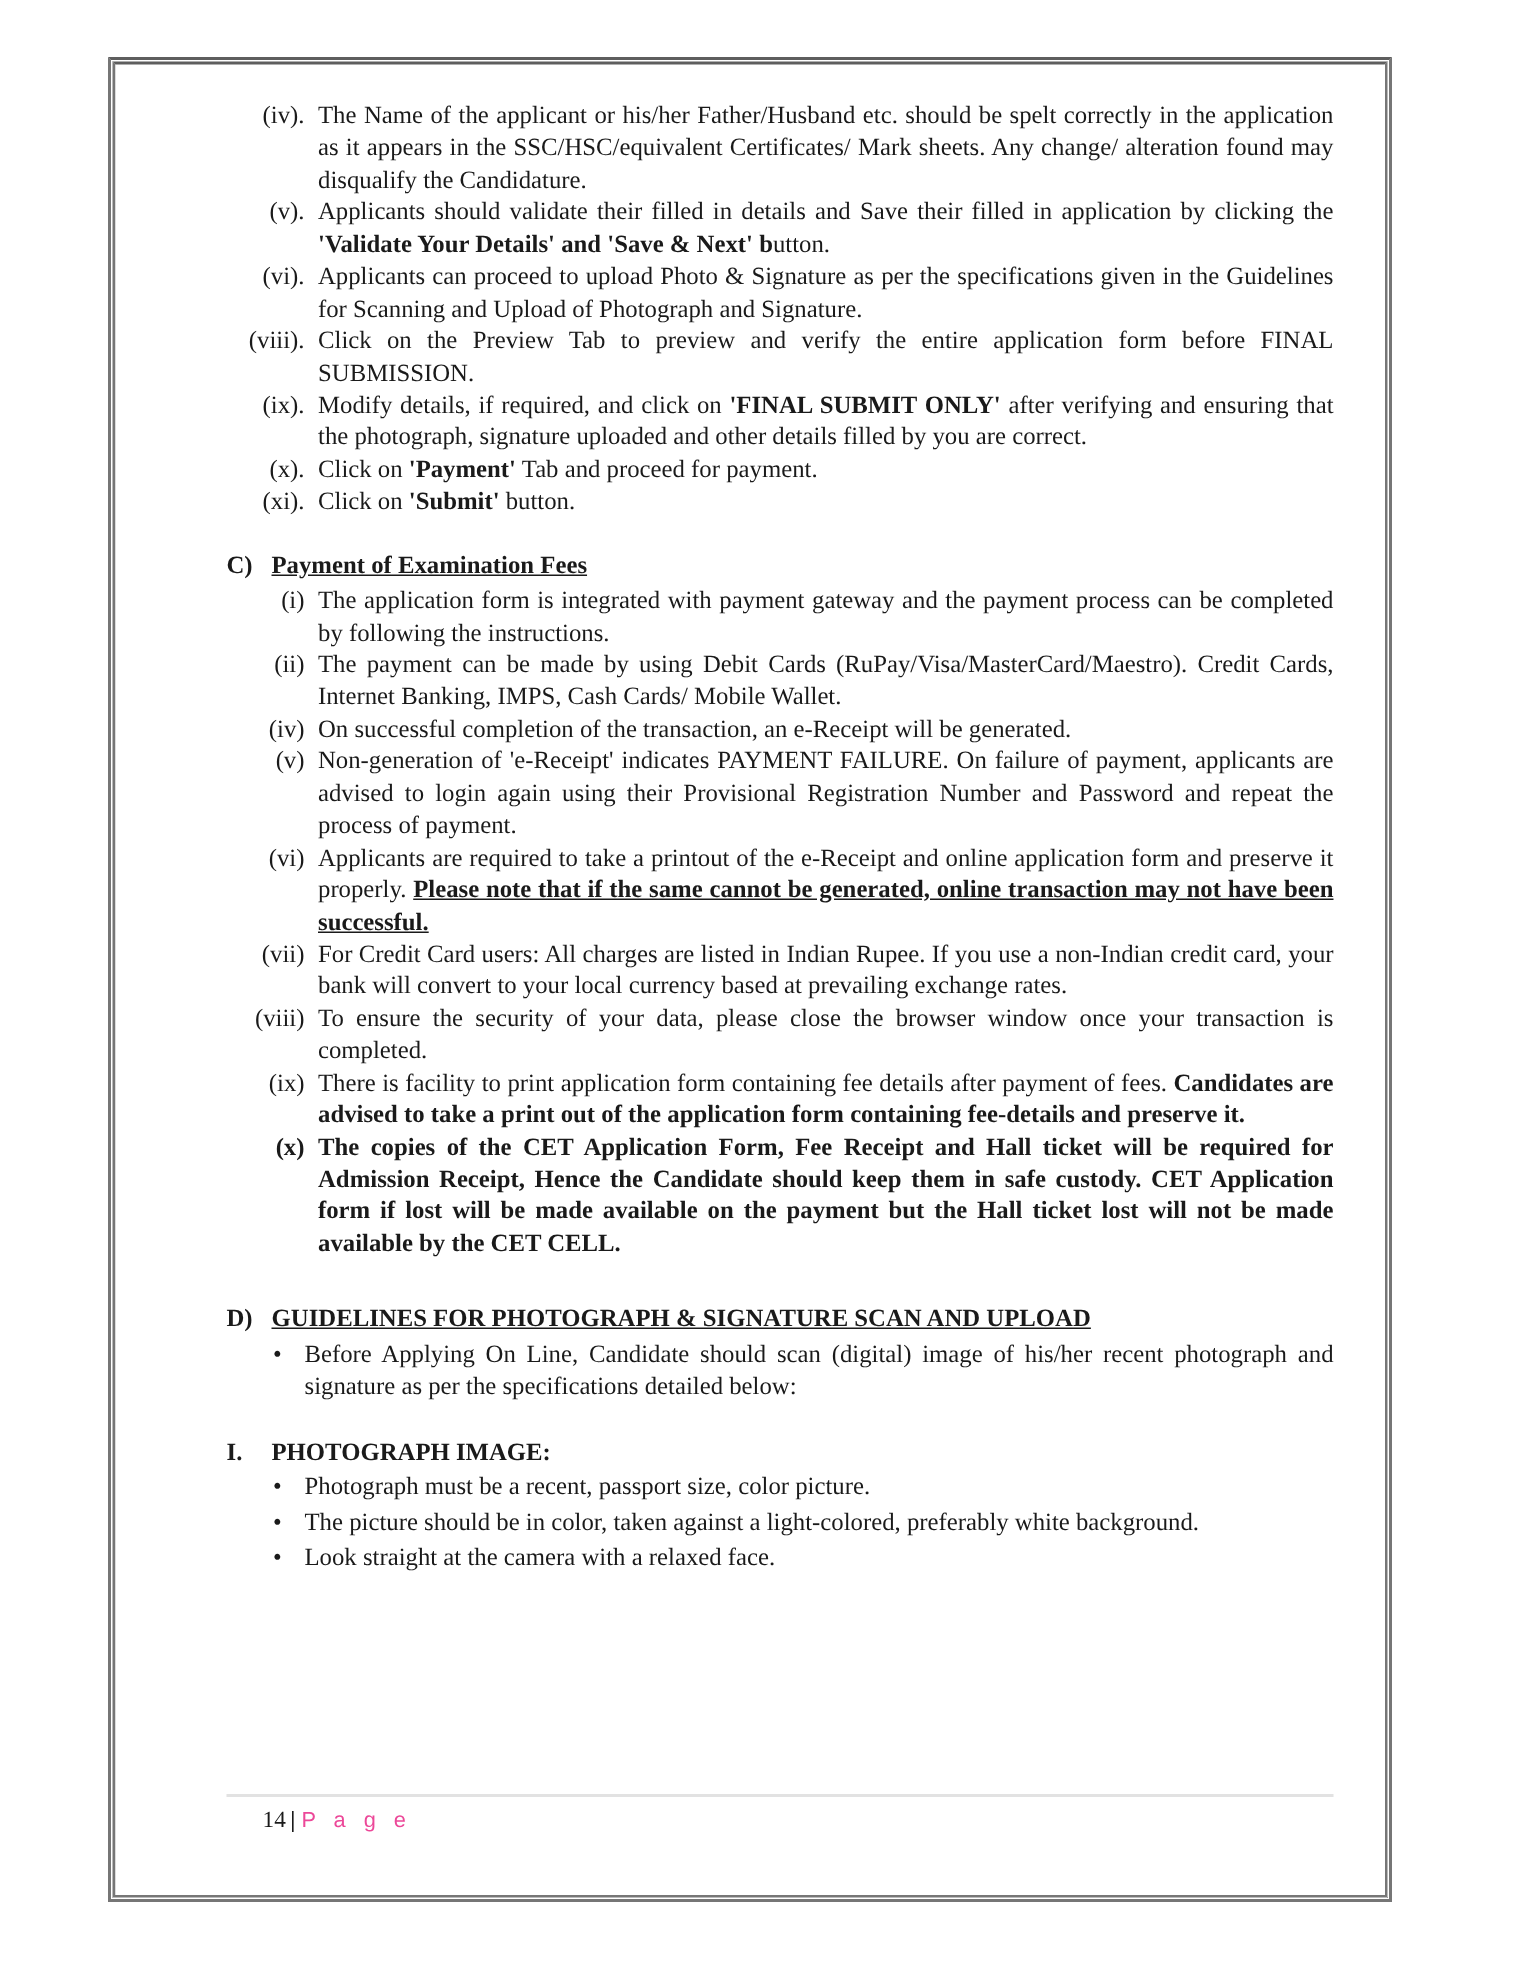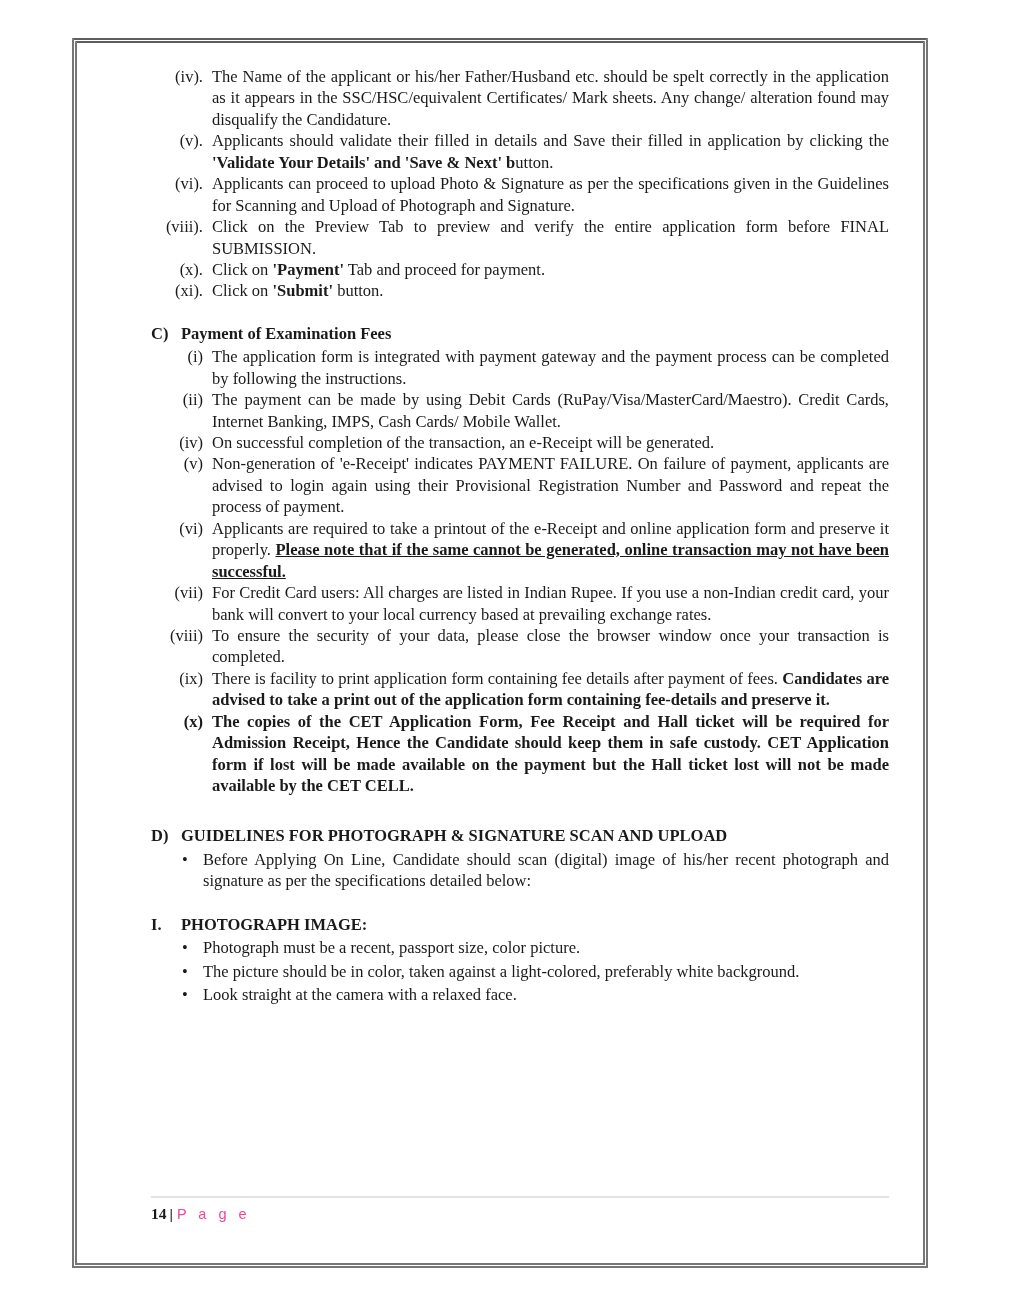--- a/index.html
+++ b/index.html
@@ -53,21 +53,21 @@
   .h-row {
     display: flex;
     font-weight: bold;
     margin-top: 21px;
     margin-bottom: 2px;
   }
   .h-label {
     width: 30px;
     min-width: 30px;
   }
-  .h-title { }
+  .h-title { text-decoration: underline; }
   .h-row.photo { margin-top: 22px; margin-bottom: 2px; }
   .h-row.photo .h-label { text-decoration: none; }
   .h-row.photo .plain { text-decoration: none; text-align: center; }
   .bullet-cell {
     width: 52px;
     min-width: 52px;
     box-sizing: border-box;
     padding-left: 31px;
   }
   .brow { margin-bottom: 2px; }
@@ -80,21 +80,21 @@
   }
   .footer-rule {
     height: 2px;
     background: #e2e2e2;
     margin-bottom: 7px;
   }
   .footer-text {
     font-size: 15.5px;
     color: #1a1a1a;
   }
-  .footer-text b { font-weight: bold; }
+  .footer-text b { font-weight: normal; margin-left: 24px; }
   .fsep {
     font-weight: bold;
     margin: 0 4px 0 3px;
   }
   .fpage {
     color: #ec4899;
     letter-spacing: 4px;
     font-family: "Liberation Sans", sans-serif;
     font-size: 14.5px;
   }
@@ -116,20 +116,24 @@
       </div>
       <div class="row">
         <span class="num">(vi).</span>
         <p class="txt"><span>Applicants can proceed to upload Photo &amp; Signature as per the specifications given in the Guidelines for Scanning and Upload of Photograph and Signature.</span></p>
       </div>
       <div class="row">
         <span class="num">(viii).</span>
         <p class="txt"><span>Click on the Preview Tab to preview and verify the entire application form before FINAL SUBMISSION.</span></p>
       </div>
       <div class="row">
+        <span class="num">(ix).</span>
+        <p class="txt"><span>Modify details, if required, and click on </span><b>'FINAL SUBMIT ONLY'</b><span> after verifying and ensuring that the photograph, signature uploaded and other details filled by you are correct.</span></p>
+      </div>
+      <div class="row">
         <span class="num">(x).</span>
         <p class="txt"><span>Click on </span><b>'Payment'</b><span> Tab and proceed for payment.</span></p>
       </div>
       <div class="row">
         <span class="num">(xi).</span>
         <p class="txt"><span>Click on </span><b>'Submit'</b><span> button.</span></p>
       </div>
 
       <div class="h-row">
         <span class="h-label">C)</span>

